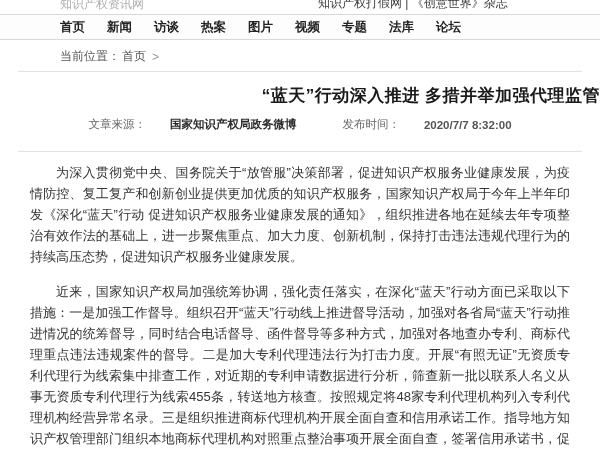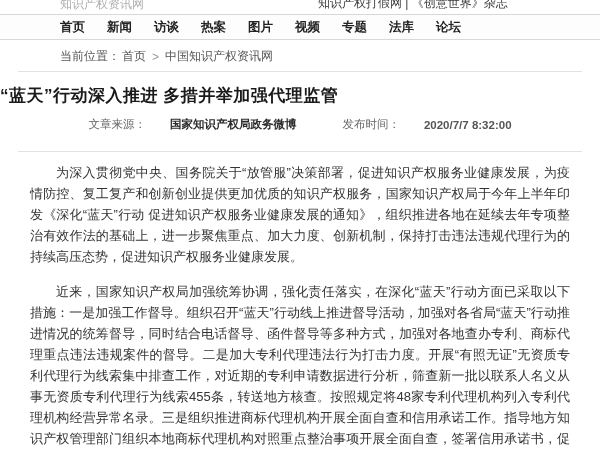--- a/index.html
+++ b/index.html
@@ -87,21 +87,21 @@
     color: #999999;
   }
 
   .divider {
     margin: 0 18px;
     border-top: 1px solid #e2e2e2;
   }
 
   
   .article-title {
-    text-align: left;
+    text-align: right;
     font-size: 17px;
     font-weight: bold;
     color: #1a1a1a;
     margin: 12px 0 10px 0;
     letter-spacing: 0.5px;
   }
 
   
   .meta-row {
     display: flex;
@@ -162,21 +162,20 @@
     <div class="nav-item">视频</div>
     <div class="nav-item">专题</div>
     <div class="nav-item">法库</div>
     <div class="nav-item">论坛</div>
   </div>
 
   <div class="breadcrumb">
     <span class="bc-label">当前位置：</span>
     <span class="bc-link">首页</span>
     <span class="bc-sep">&gt;</span>
-    <span class="bc-link">中国知识产权资讯网</span>
   </div>
 
   <div class="divider"></div>
 
   <div class="article-title">“蓝天”行动深入推进 多措并举加强代理监管</div>
 
   <div class="meta-row">
     <span class="meta-label">文章来源：</span>
     <span class="meta-value">国家知识产权局政务微博</span>
     <span class="meta-label">发布时间：</span>

